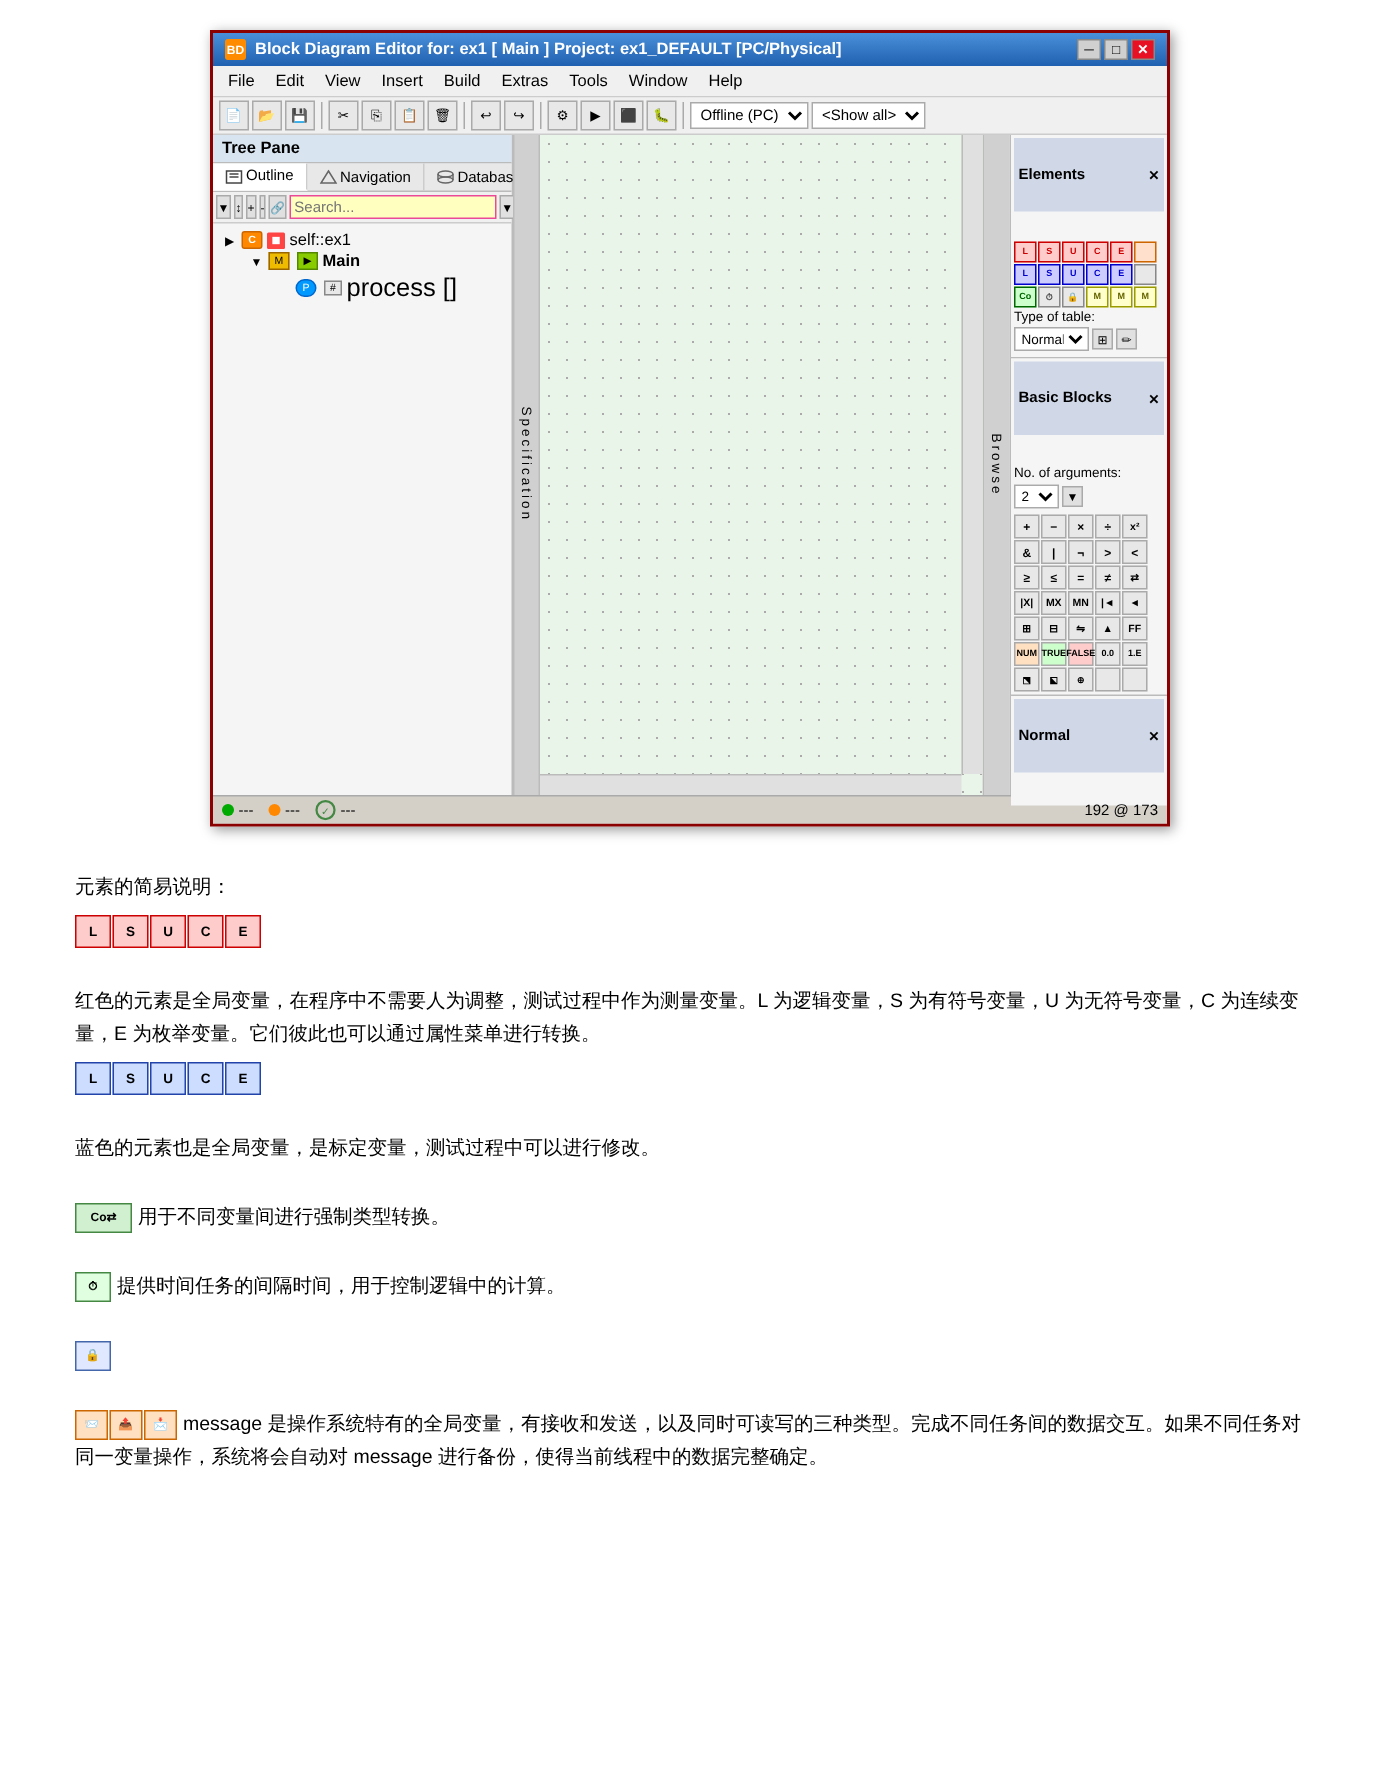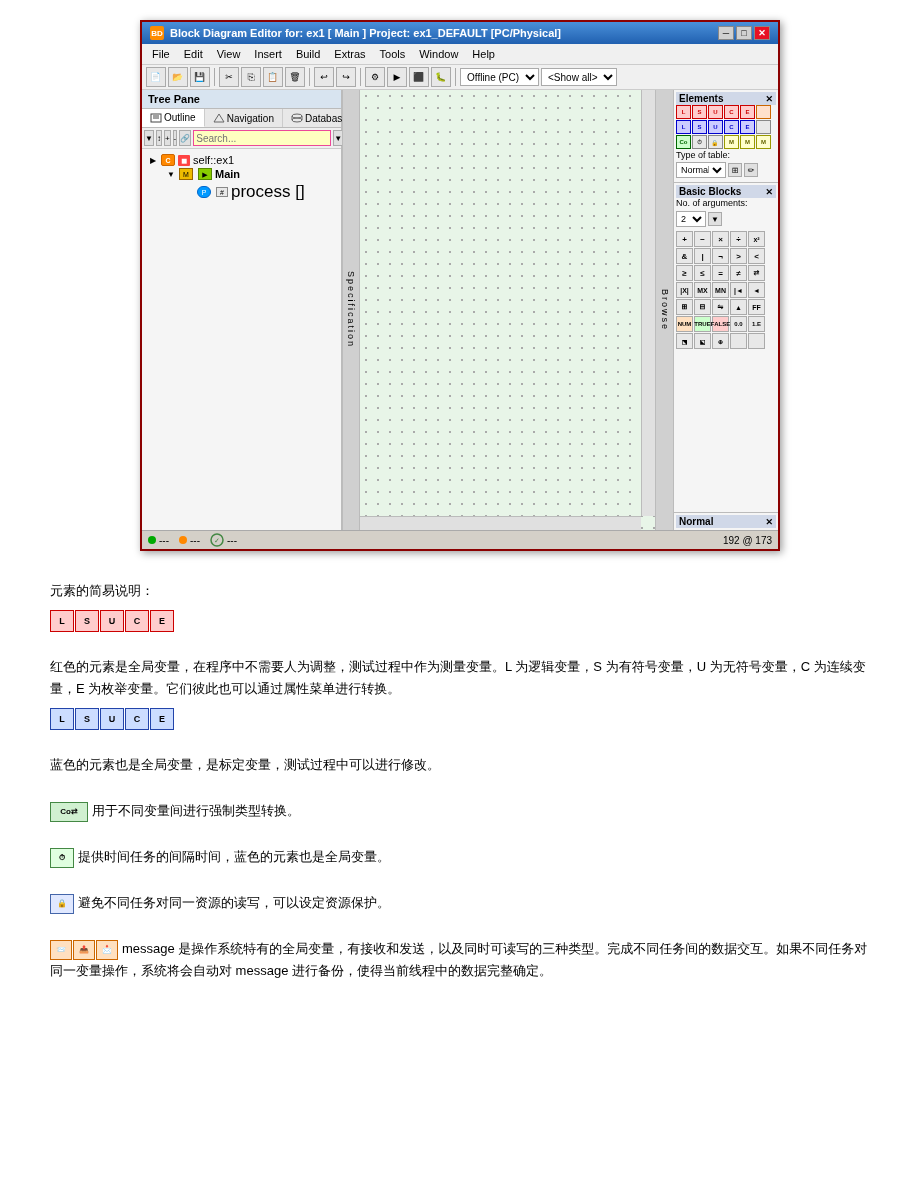--- a/index.html
+++ b/index.html
@@ -314,24 +314,24 @@
       background: #f5f5f5;
       border-bottom: 1px solid #bbb;
       padding: 2px;
     }
 
     .panel-title-bar {
       display: flex;
       justify-content: space-between;
       align-items: center;
       background: #d0d8e8;
-      padding: 1px 3px;
+      padding: 19px 3px;
       font-size: 10px;
       font-weight: bold;
-      margin-bottom: 0;
+      margin-bottom: 20px;
     }
 
     .panel-close {
       font-size: 9px;
       cursor: pointer;
     }
 
     .el-item {
       width: 15px;
       height: 14px;
@@ -830,27 +830,27 @@
 
     <p class="desc-text">
       <span class="inline-icon">
         <span class="inline-icon-box" style="background:#d0f0d0;border-color:#448844;font-size:8px;width:38px;height:20px;">Co⇄</span>
       </span><span>用于不同变量间进行强制类型转换。</span>
     </p>
 
     <p class="desc-text">
       <span class="inline-icon">
         <span class="inline-icon-box" style="background:#e0ffe0;border-color:#448844;font-size:8px;width:24px;height:20px;">⏱</span>
-      </span><span>提供时间任务的间隔时间，蓝色的元素也是全局变量。</span>
+      </span><span>提供时间任务的间隔时间，用于控制逻辑中的计算。</span>
     </p>
 
     <p class="desc-text">
       <span class="inline-icon">
         <span class="inline-icon-box" style="background:#e0e8ff;border-color:#4466aa;font-size:8px;width:24px;height:20px;">🔒</span>
-      </span><span>避免不同任务对同一资源的读写，可以设定资源保护。</span>
+      </span>
     </p>
 
     <p class="desc-text">
       <span class="inline-icon">
         <span class="inline-icon-box" style="background:#ffe0c0;border-color:#cc6600;font-size:8px;width:22px;height:20px;">📨</span>
         <span class="inline-icon-box" style="background:#ffe0c0;border-color:#cc6600;font-size:8px;width:22px;height:20px;">📤</span>
         <span class="inline-icon-box" style="background:#ffe0c0;border-color:#cc6600;font-size:8px;width:22px;height:20px;">📩</span>
       </span><span>message 是操作系统特有的全局变量，有接收和发送，以及同时可读写的三种类型。完成不同任务间的数据交互。如果不同任务对同一变量操作，系统将会自动对 message 进行备份，使得当前线程中的数据完整确定。</span>
     </p>
   </div>

